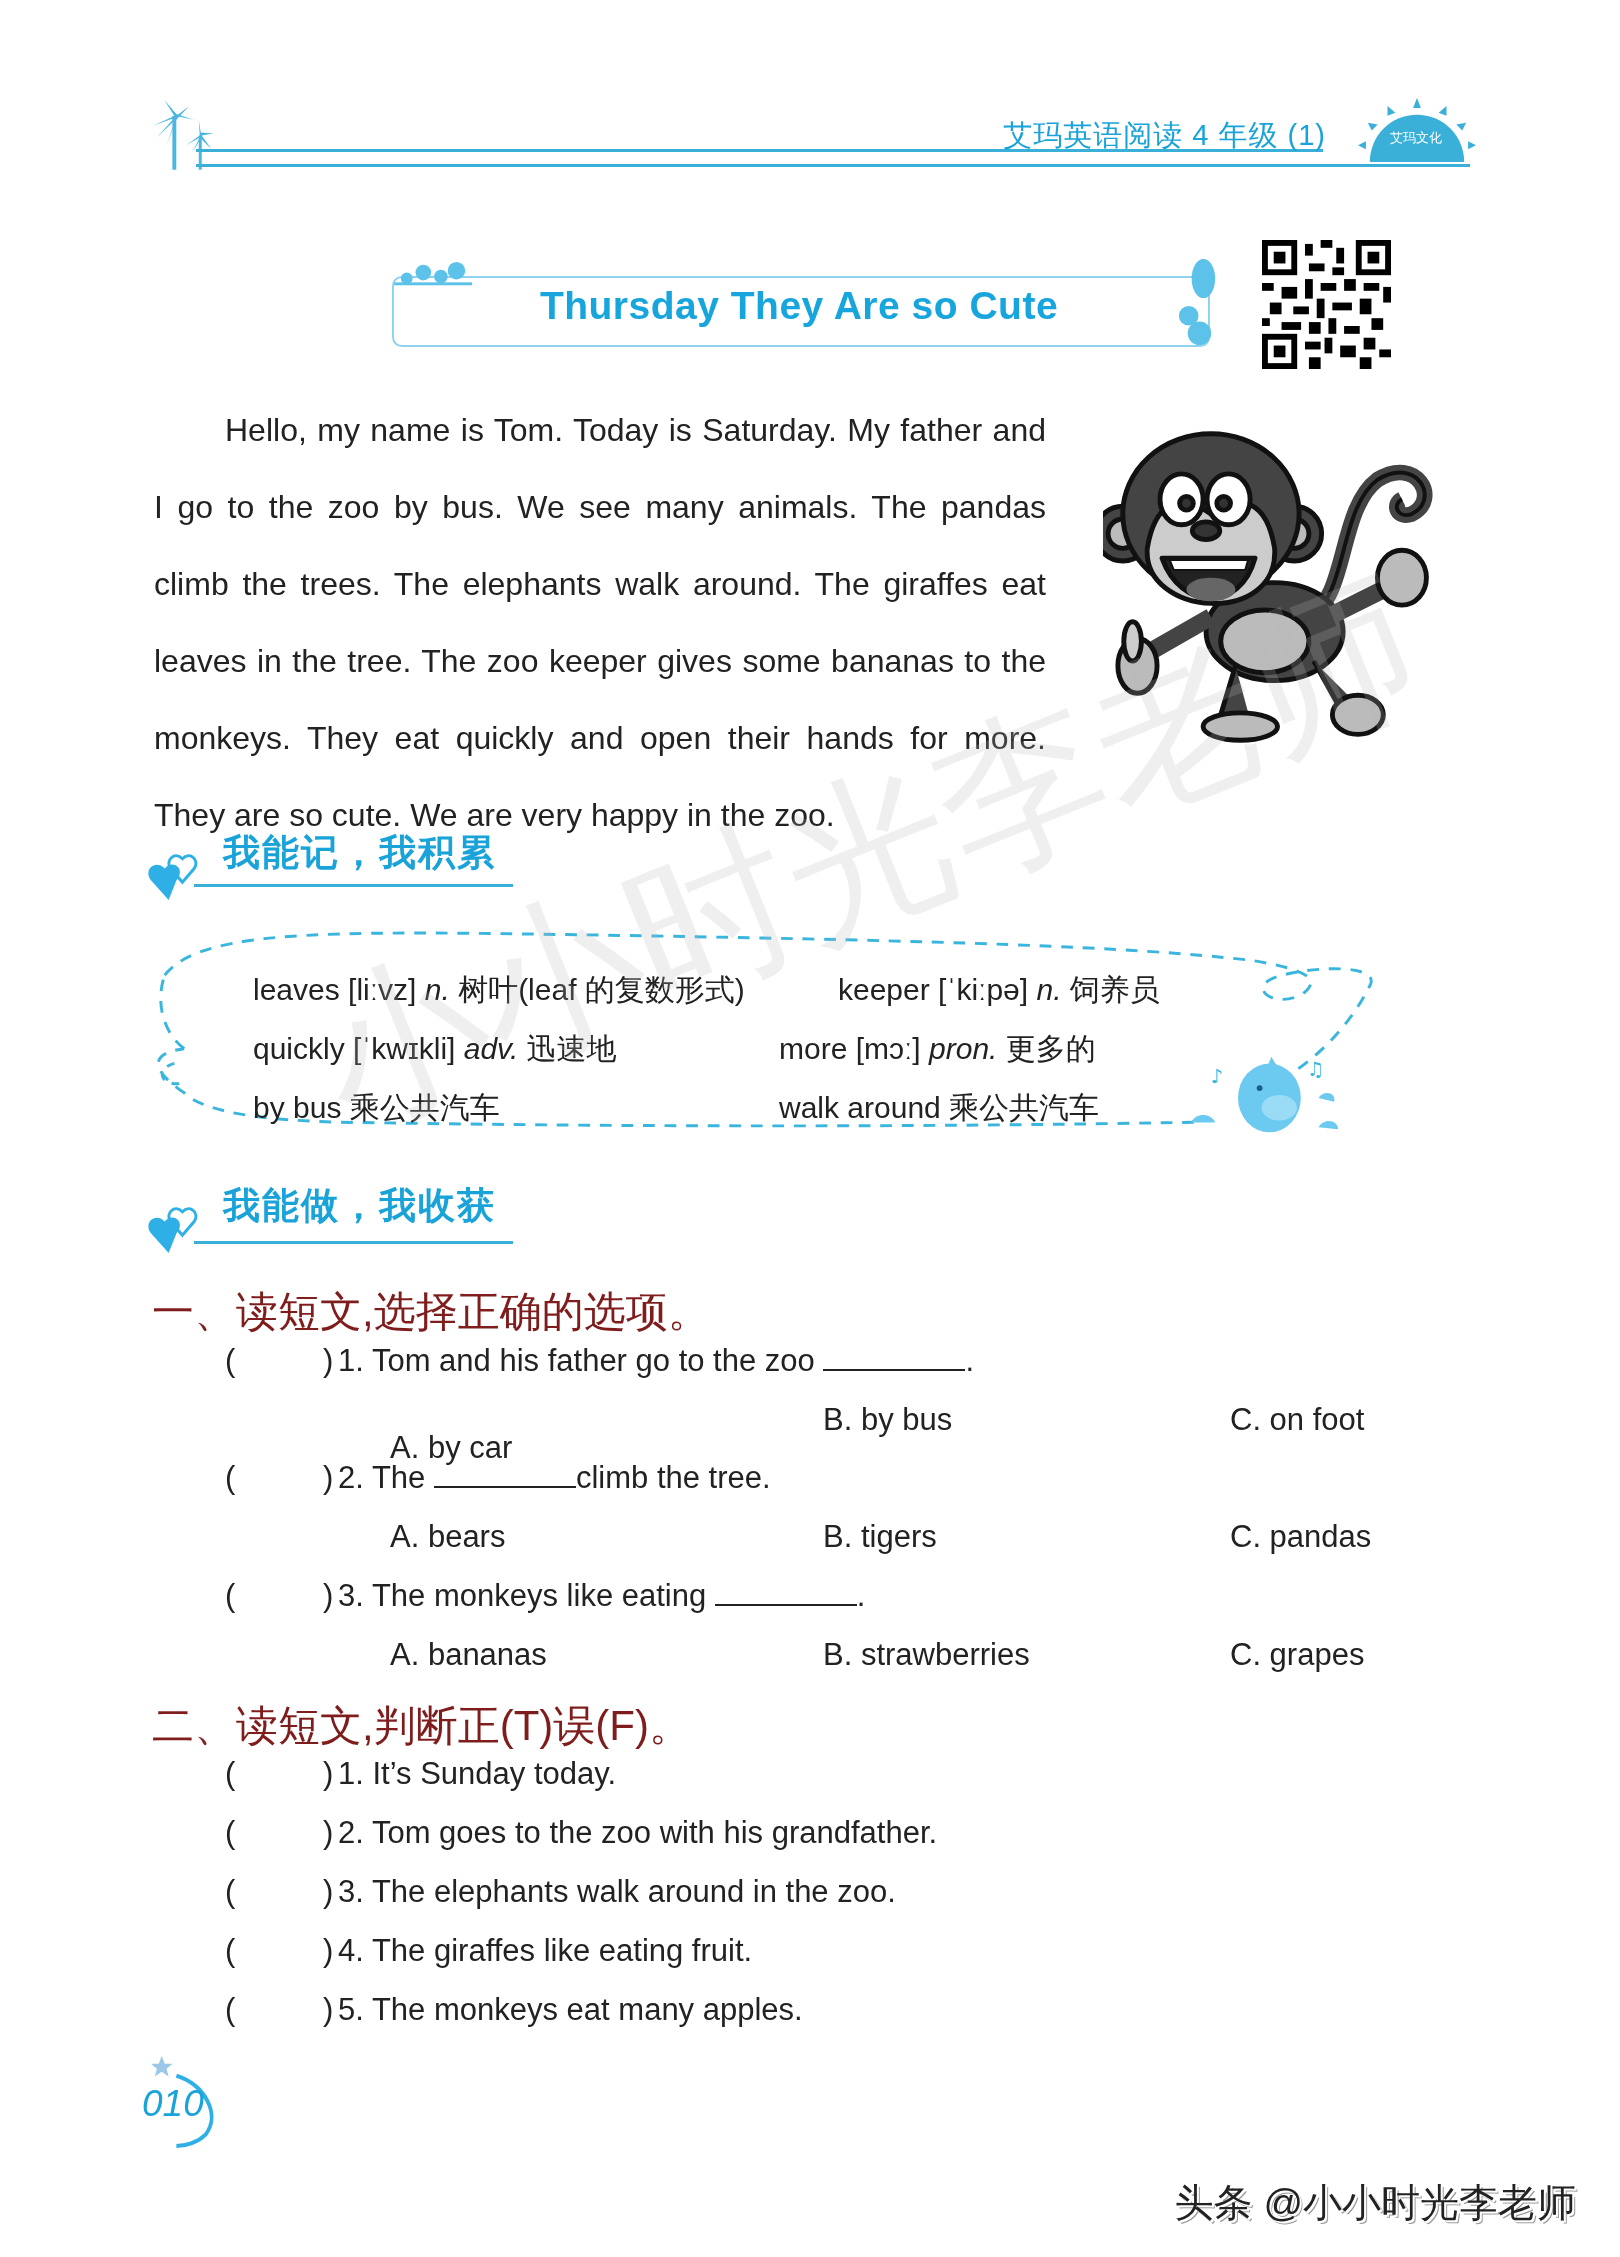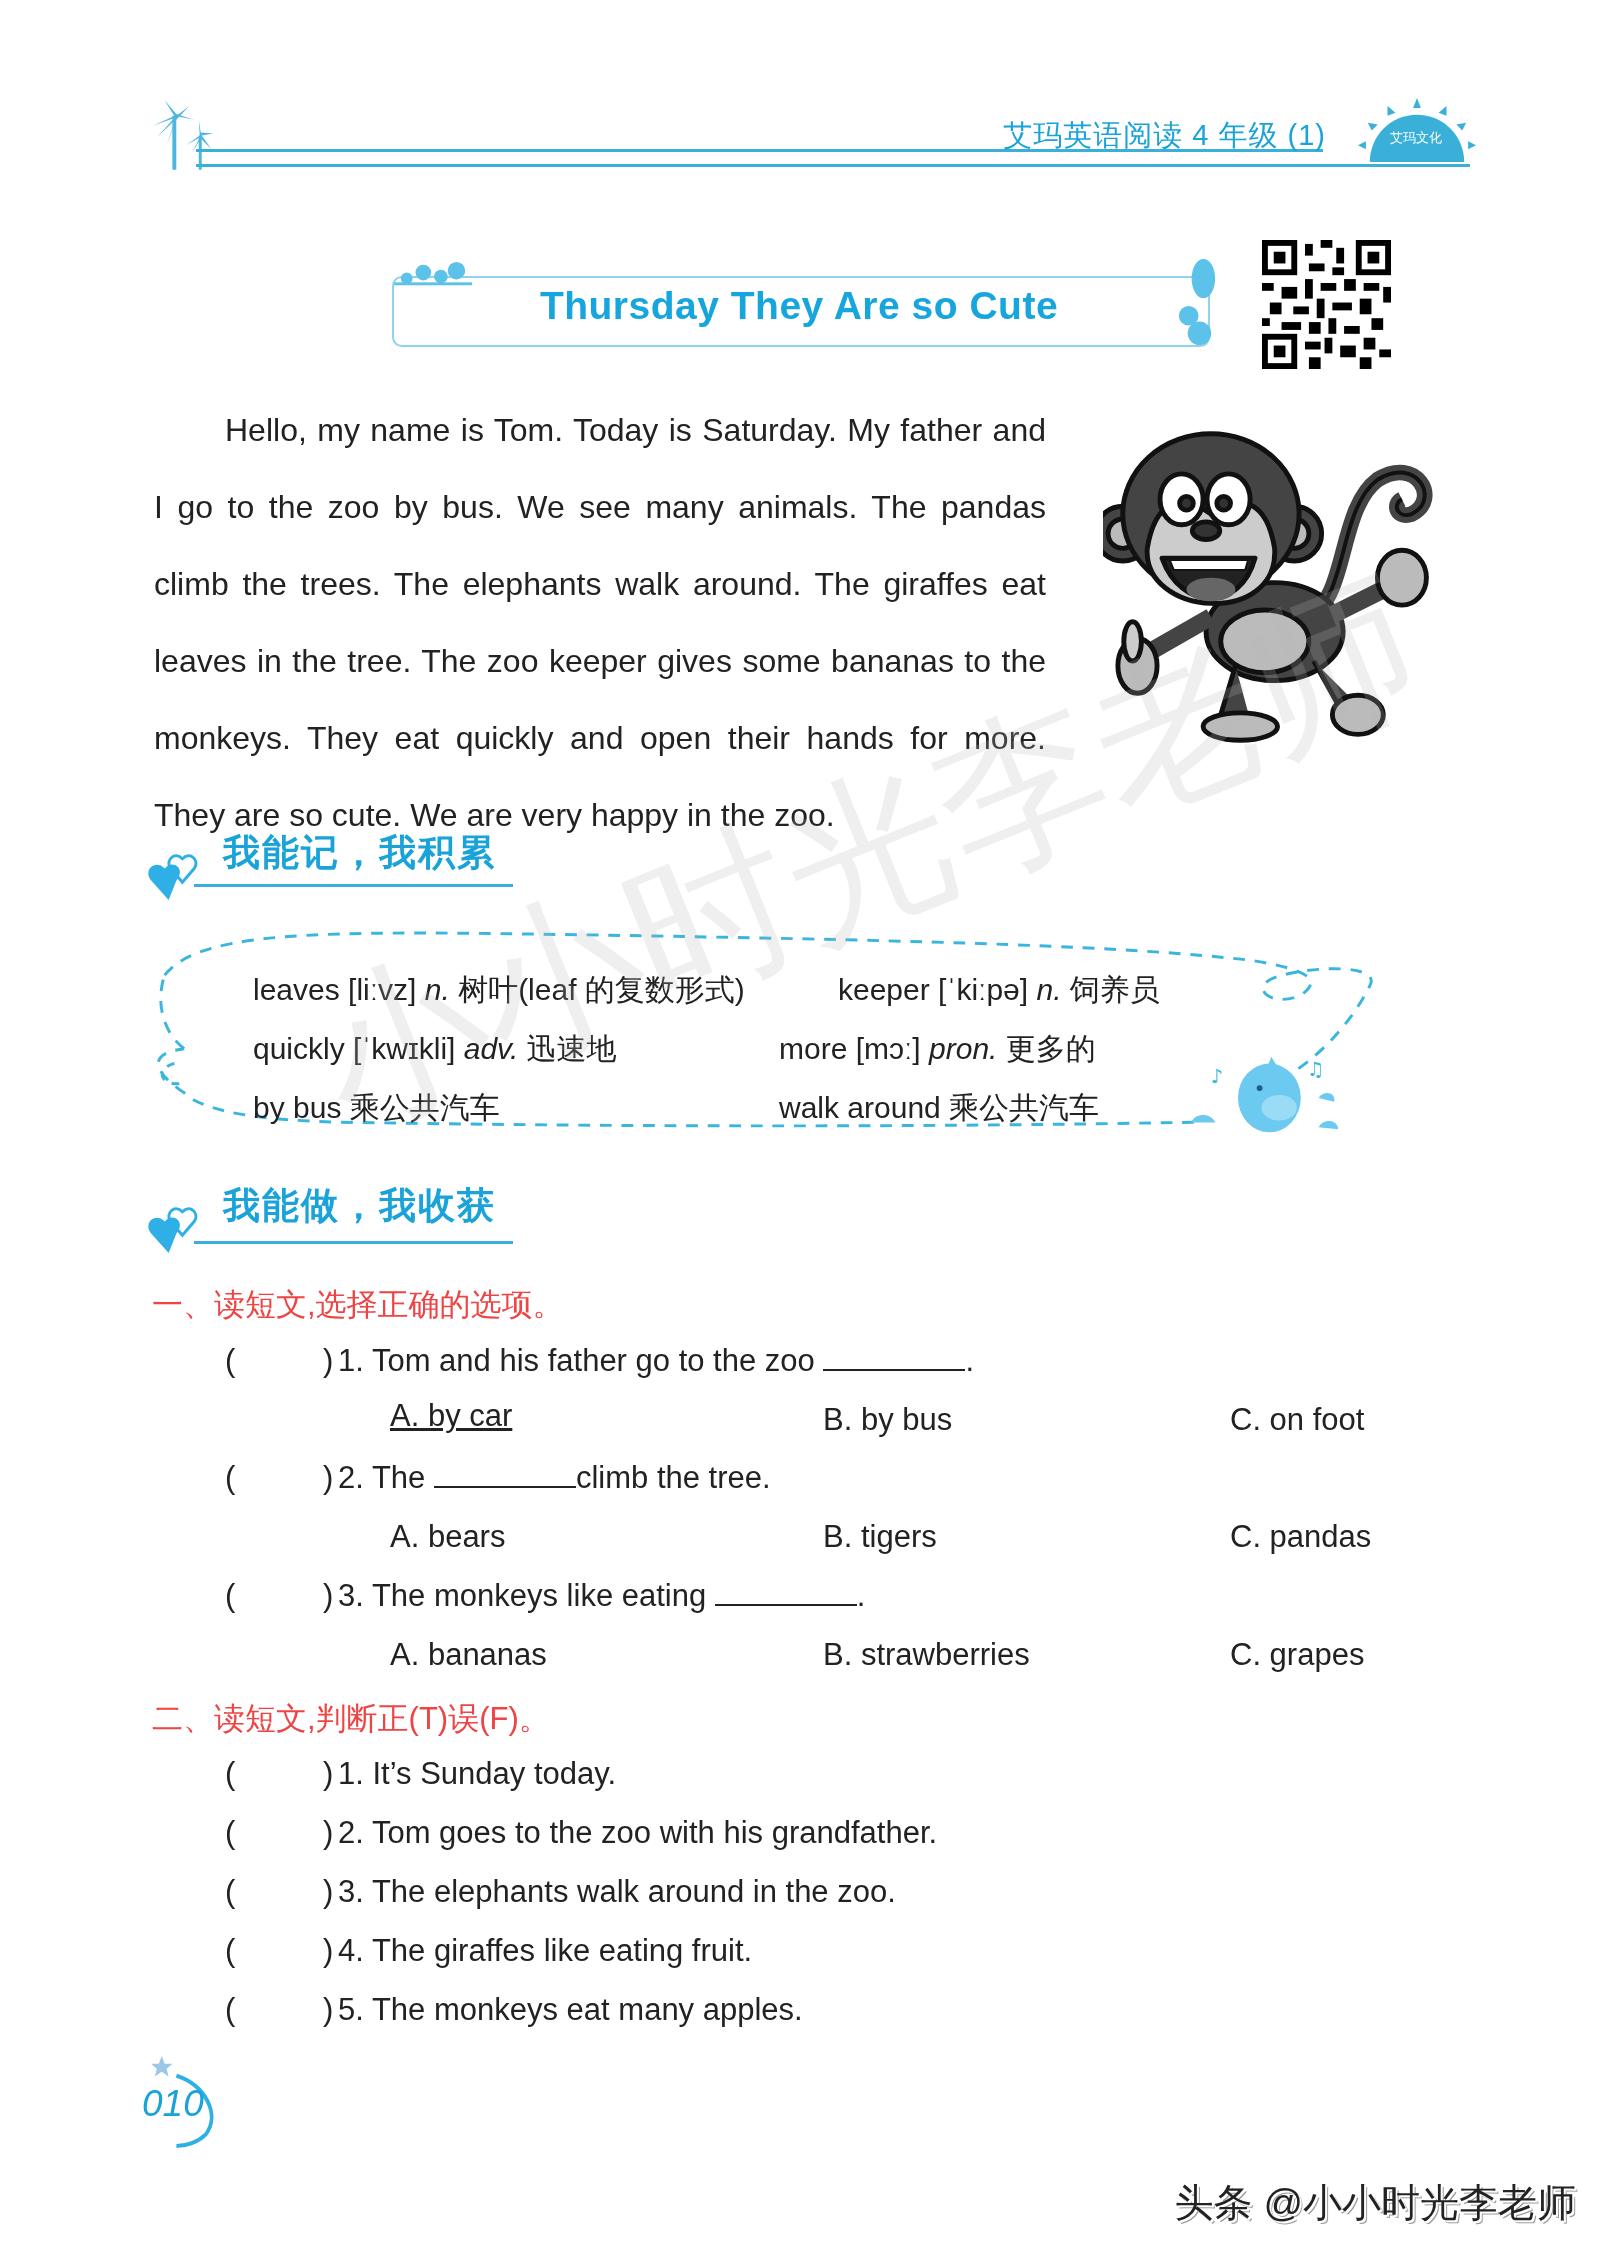--- a/index.html
+++ b/index.html
@@ -28,21 +28,21 @@
   .monkey { left:1103px; top:421px; width:353px; height:333px; }
 
   
   .sec-head { font-size:37px; font-weight:bold; color:#1aa3d9; letter-spacing:2px; }
   .sec-line { height:2.9px; background:#3ab0d8; }
   .heart { width:59px; height:59px; }
   .vocab { font-size:30px; color:#222; }
   .vocab i { font-style:italic; }
 
   
-  .ex-head { font-size:31px; color:#ef4444; }
+  .ex-head { font-size:42px; color:#7f1d1d; }
   .q { font-size:31px; color:#222; white-space:nowrap; }
   .paren-l { position:absolute; left:225px; }
   .paren-r { position:absolute; left:323px; }
   .qtext { position:absolute; left:338px; }
   .blank { display:inline-block; border-bottom:2px solid #222; width:142px; height:25.5px; vertical-align:baseline; }
   .opt { position:absolute; font-size:31px; color:#222; }
 
   .watermark { left:284px; top:970px; font-size:167px; color:rgba(180,180,180,0.22);
                transform:rotate(-22deg); transform-origin:left top; white-space:nowrap; pointer-events:none; }
   .pagenum { left:142px; top:2083px; font-size:37px; font-style:italic; color:#1aa3d9; }
@@ -245,21 +245,21 @@
 <div class="abs sec-head" style="left:223px;top:1181px;text-align:center;">我能做，我收获</div>
 <div class="abs sec-line" style="left:194px;top:1241px;width:319px;"></div>
 
 <div class="abs ex-head" style="left:152px;top:1284px;">一、读短文,选择正确的选项。</div>
 
 <div class="abs q" style="left:0;top:1343px;width:1620px;">
   <span class="paren-l">(</span>
   <span class="paren-r"><span>)</span></span>
   <span class="qtext"><span>1.</span> <span>Tom and his father go to the zoo </span><span class="blank"></span><span>.</span></span>
 </div>
-<div class="abs opt" style="left:390px;top:1398px;text-decoration:underline;">A.  by car</div>
+<div class="abs opt" style="left:390px;top:1430px;">A.  by car</div>
 <div class="abs opt" style="left:823px;top:1402px;">B.  by bus</div>
 <div class="abs opt" style="left:1230px;top:1402px;">C.  on foot</div>
 
 <div class="abs q" style="left:0;top:1460px;width:1620px;">
   <span class="paren-l">(</span>
   <span class="paren-r"><span>)</span></span>
   <span class="qtext"><span>2.</span> <span>The </span><span class="blank"></span><span>climb the tree.</span></span>
 </div>
 <div class="abs opt" style="left:390px;top:1519px;">A.  bears</div>
 <div class="abs opt" style="left:823px;top:1519px;">B.  tigers</div>

